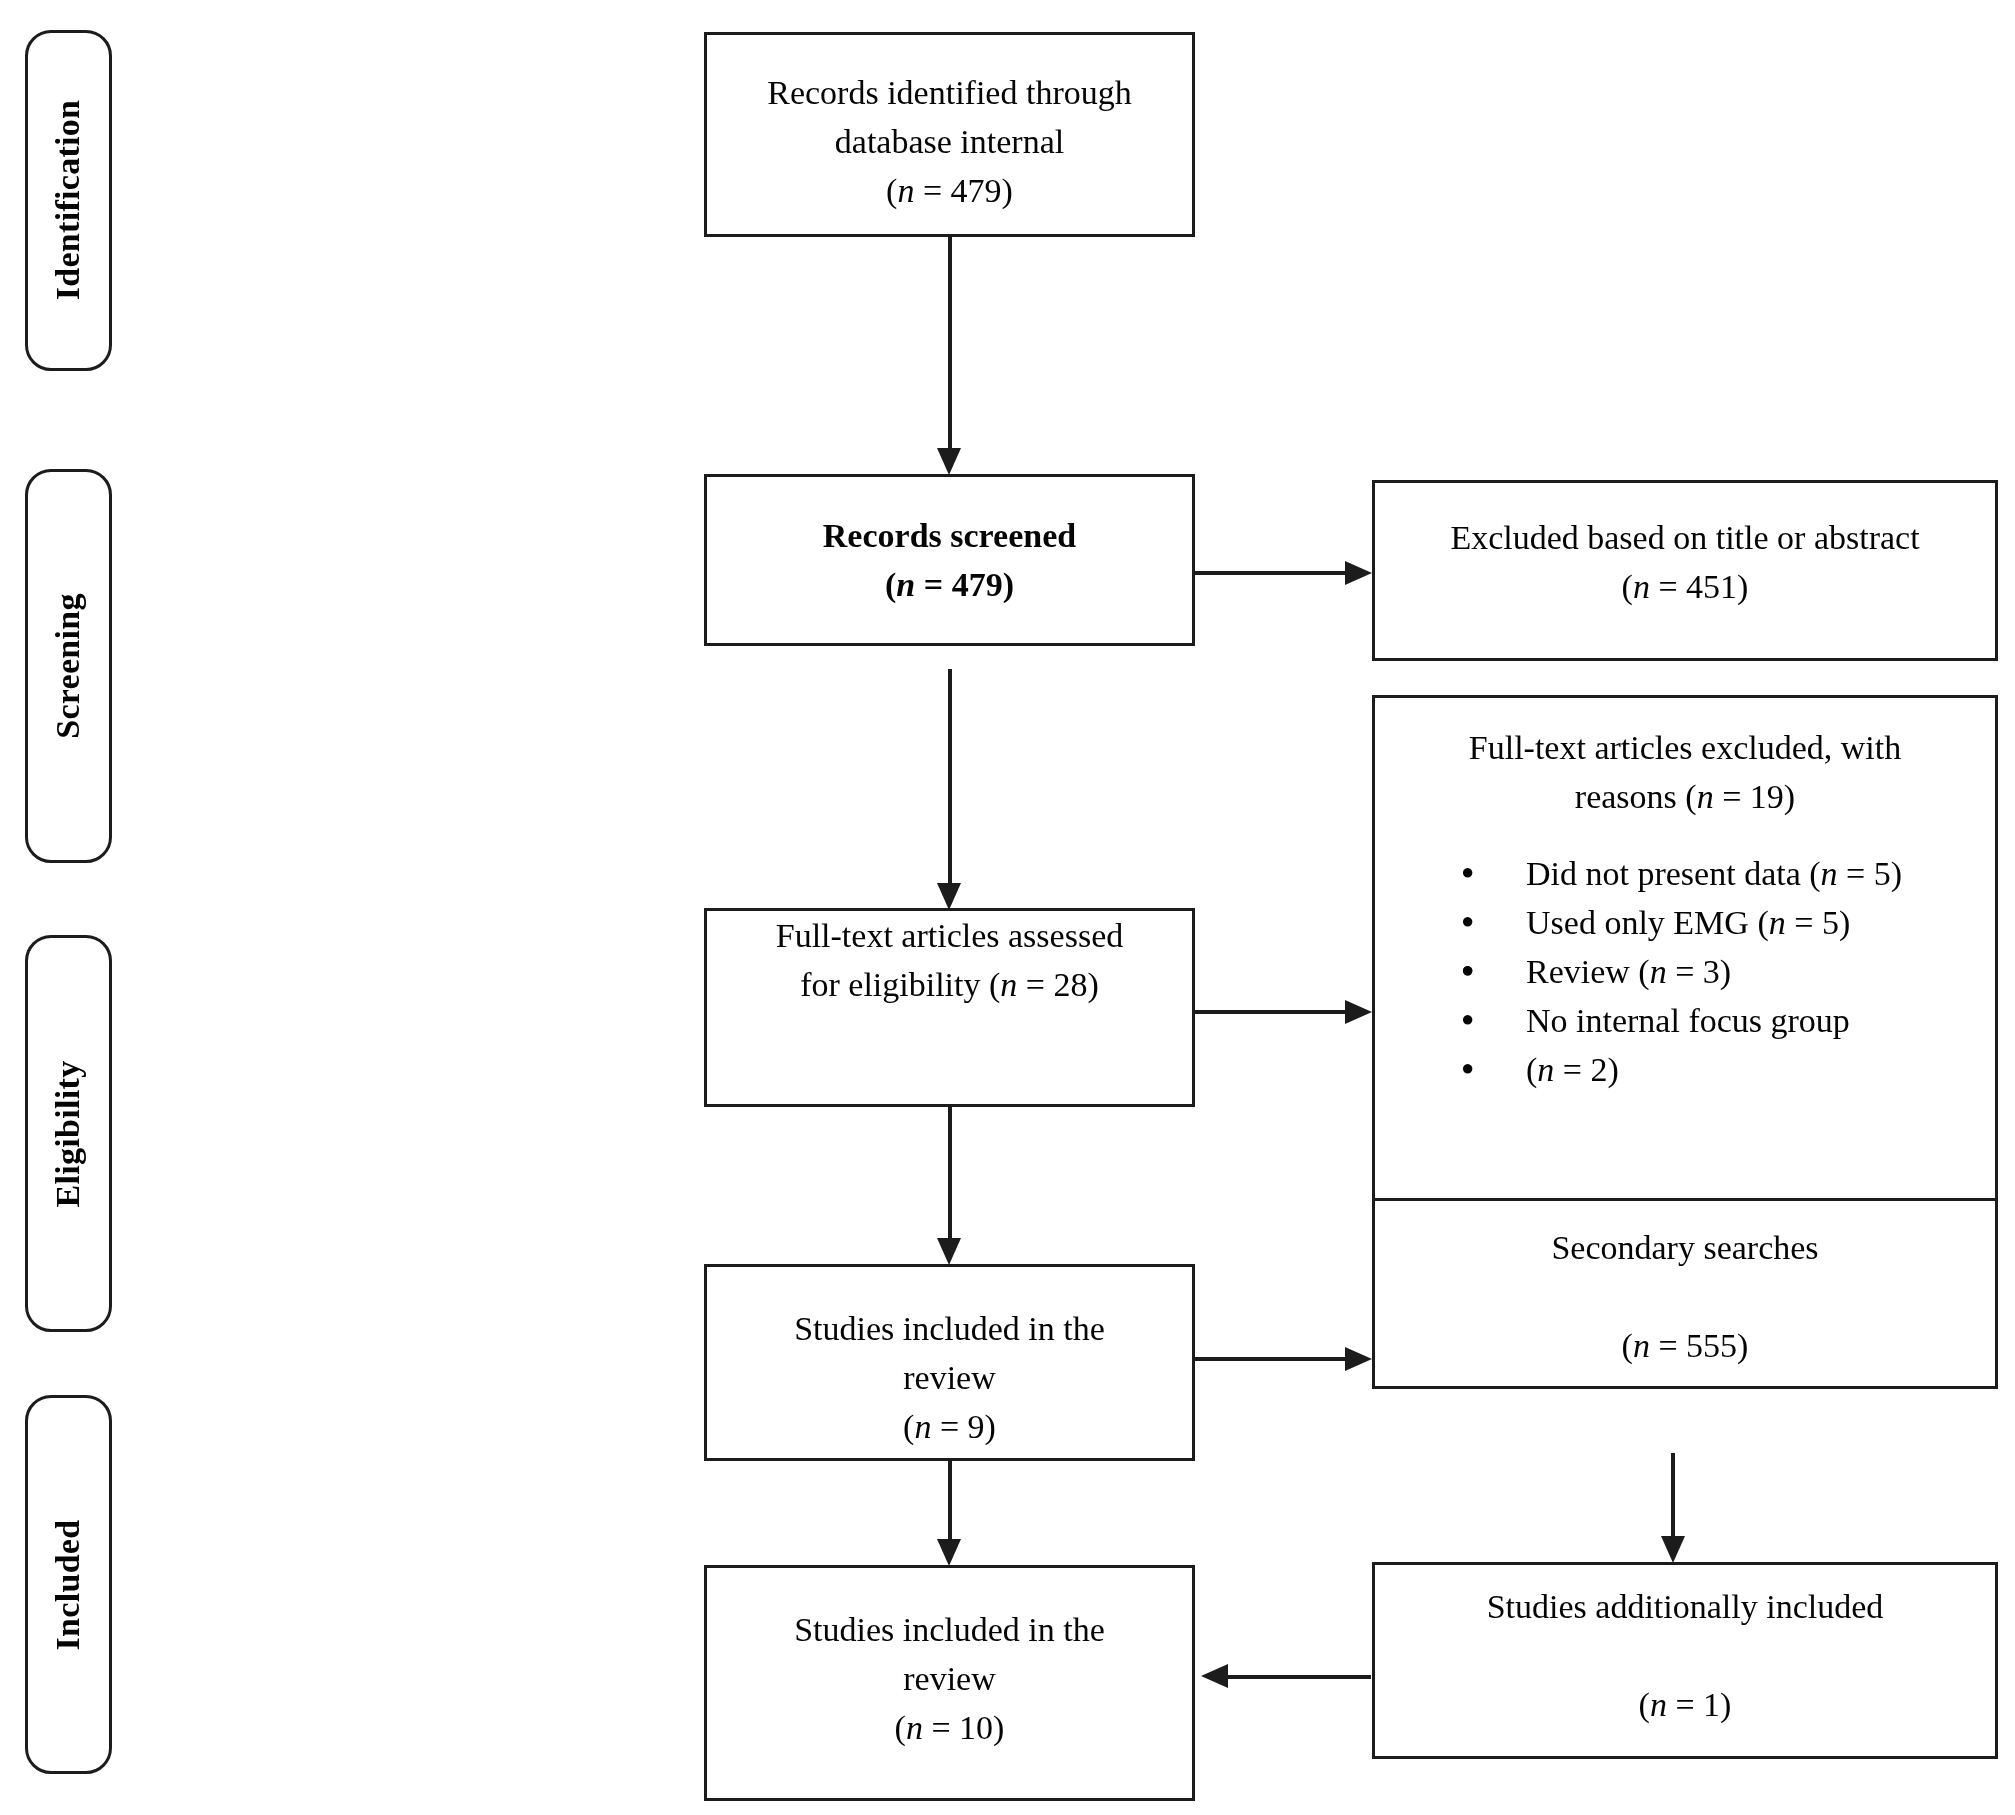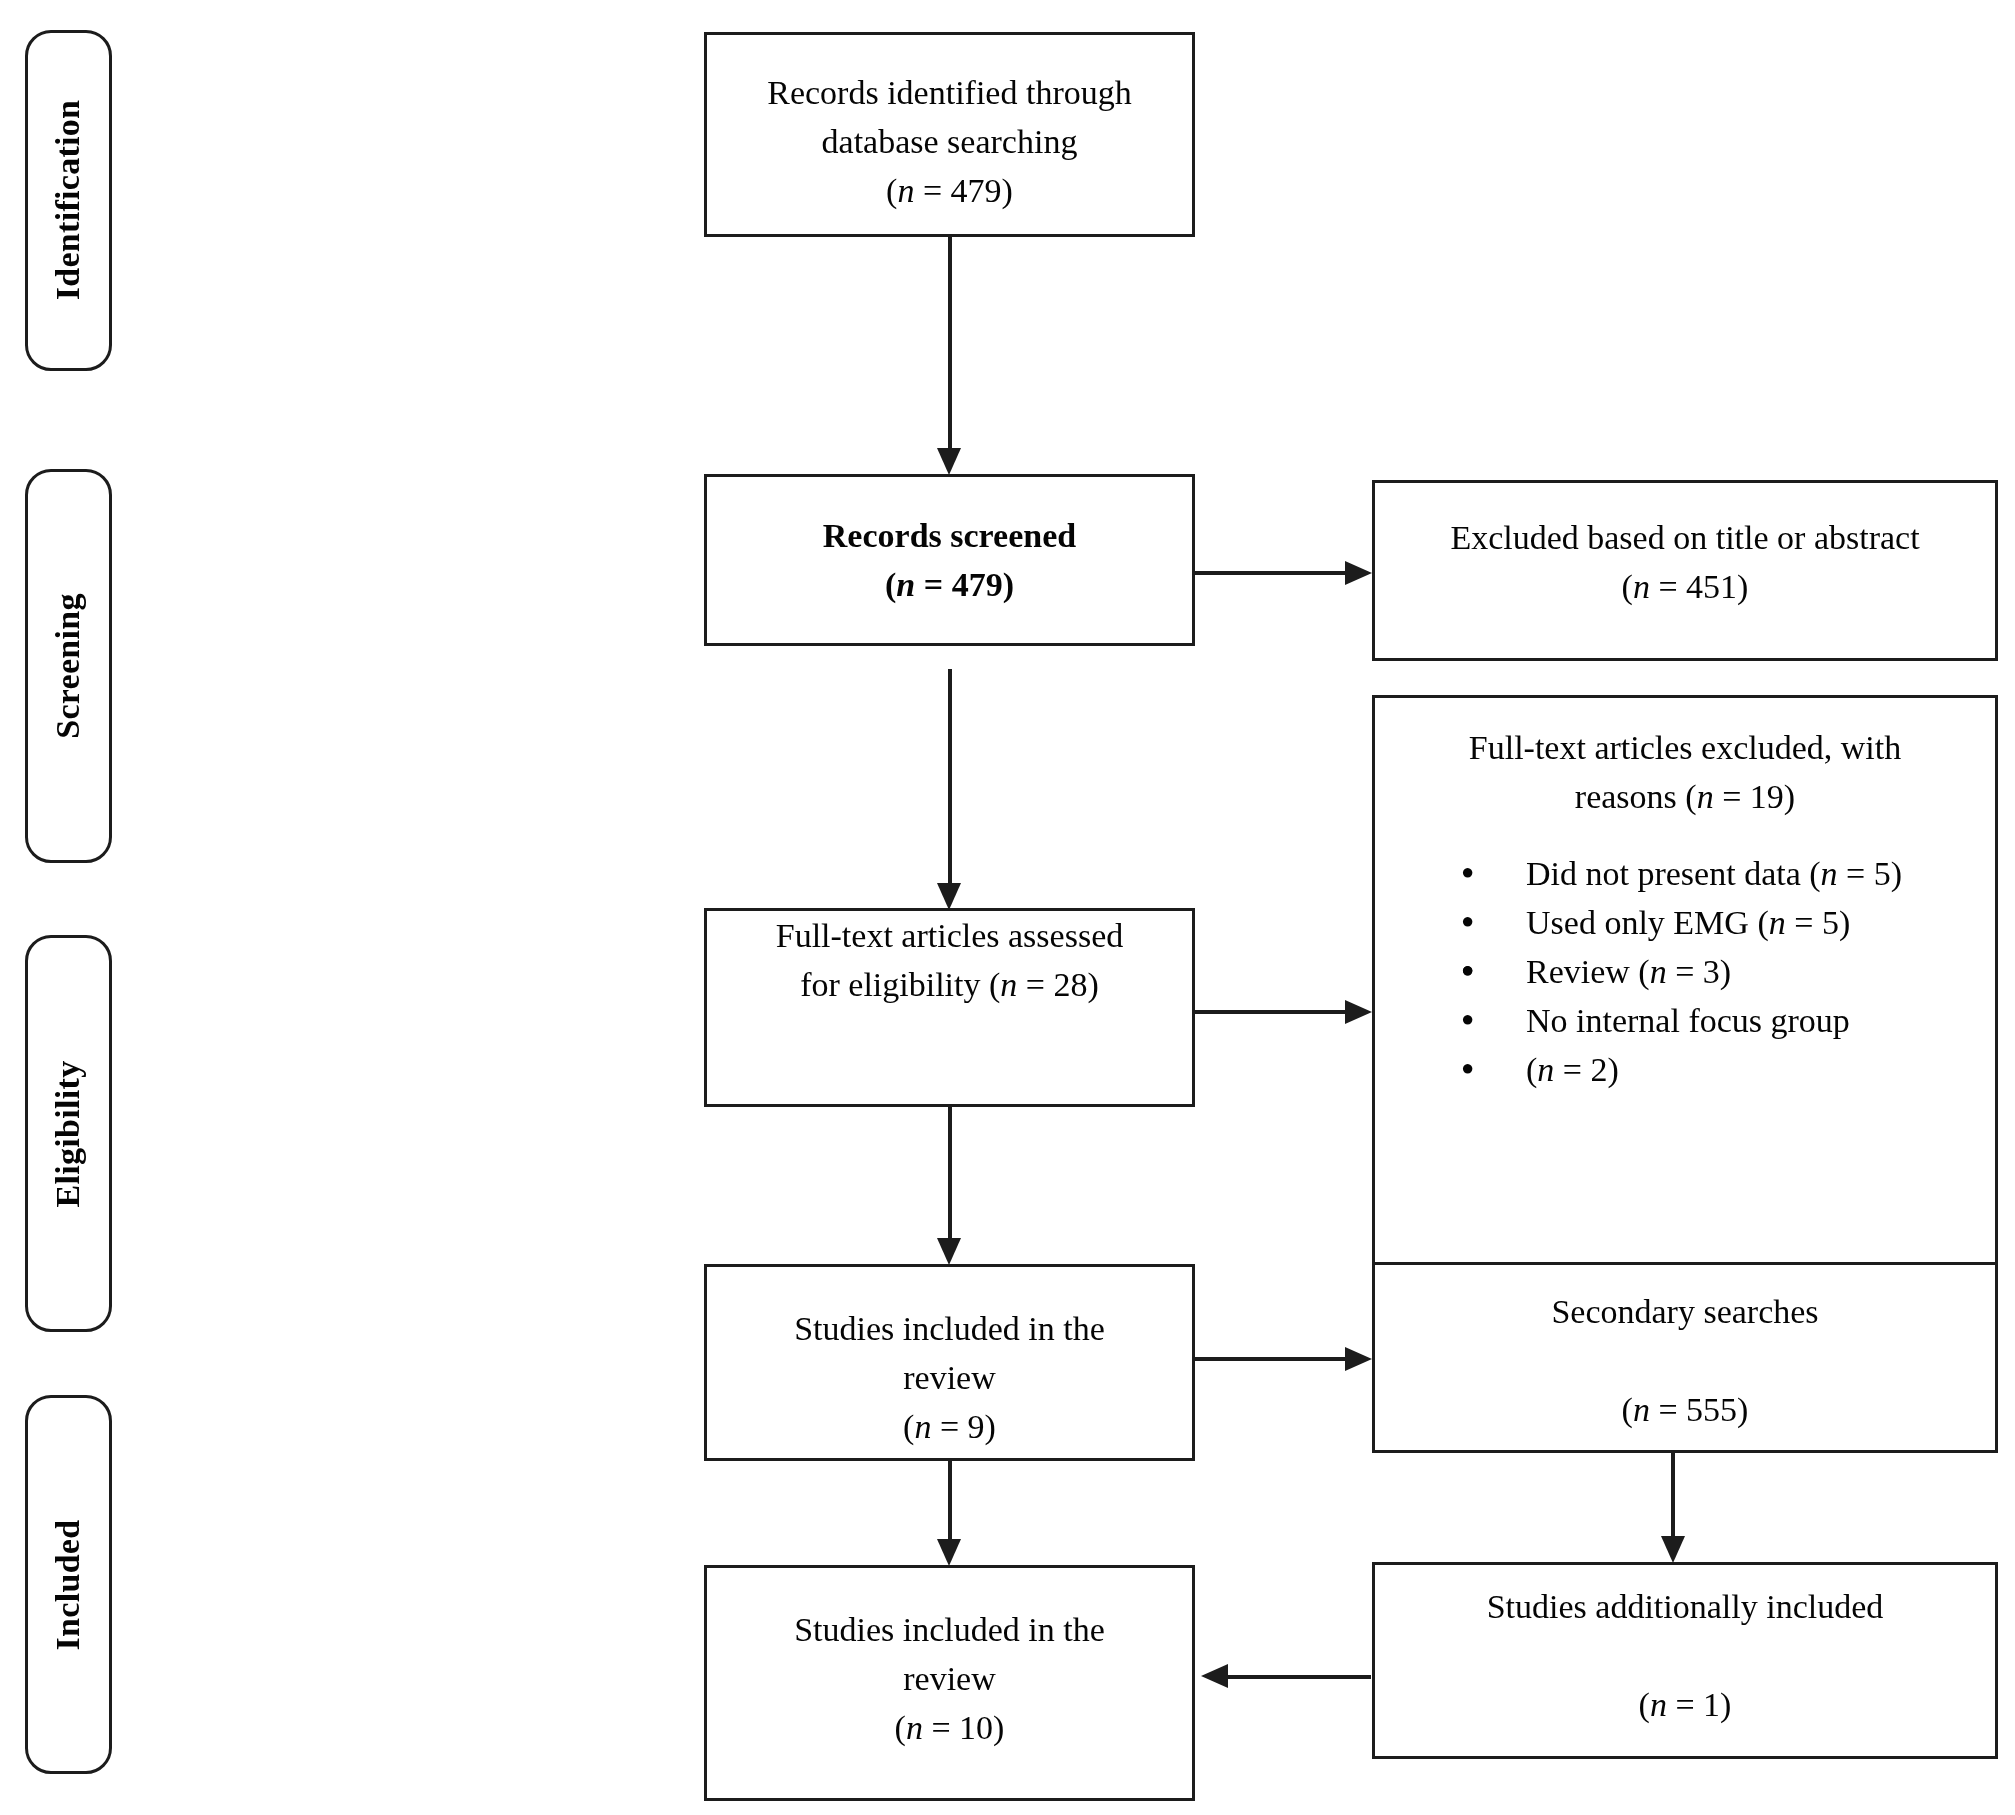--- a/index.html
+++ b/index.html
@@ -38,21 +38,21 @@
   #box-records-identified   { top:32px;   height:205px; padding-top:33px; }
   #box-records-screened     { top:474px;  height:172px; padding-top:34px;font-weight:bold; }
   #box-fulltext-assessed    { top:908px; height:199px; }
   #box-studies-included-9   { top:1264px; height:197px; padding-top:37px; }
   #box-studies-included-10  { top:1565px; height:236px; padding-top:37px; }
 
   
   .col-right { left:1372px; width:626px; }
   #box-excluded-title-abstract      { top:480px;  height:181px; padding-top:29.5px; }
   #box-fulltext-excluded            { top:695px; height:609px; padding-top:24.6px; }
-  #box-secondary-searches           { top:1262px; height:191px; padding-top:21.5px; }
+  #box-secondary-searches           { top:1198px; height:191px; padding-top:21.5px; }
   #box-studies-additionally-included{ top:1562px; height:197px; padding-top:17px; }
 
   
   .bullets {
     list-style:none; margin:28px 0 0 0; padding:0 17px 0 151px; text-align:left;
   }
   .bullets li { position:relative; line-height:49px; }
   .bullets .dot {
     position:absolute; left:-65px; top:-1.2px; font-size:22px; line-height:49px;
   }
@@ -89,21 +89,21 @@
   </div>
   <div class="stage" id="stage-eligibility">
     <span class="stage-label">Eligibility</span>
   </div>
   <div class="stage" id="stage-included">
     <span class="stage-label">Included</span>
   </div>
 
   <div class="fbox col-main" id="box-records-identified">
       <div class="line">Records identified through</div>
-      <div class="line">database searching</div>
+      <div class="line">database internal</div>
       <div class="line">(<i class="nv">n</i> = 479)</div>
     </div>
 
   <div class="fbox col-main" id="box-records-screened">
       <div class="line">Records screened</div>
       <div class="line">(<i class="nv">n</i> = 479)</div>
     </div>
 
   <div class="fbox col-main" id="box-fulltext-assessed">
       <div class="line">Full-text articles assessed</div>

